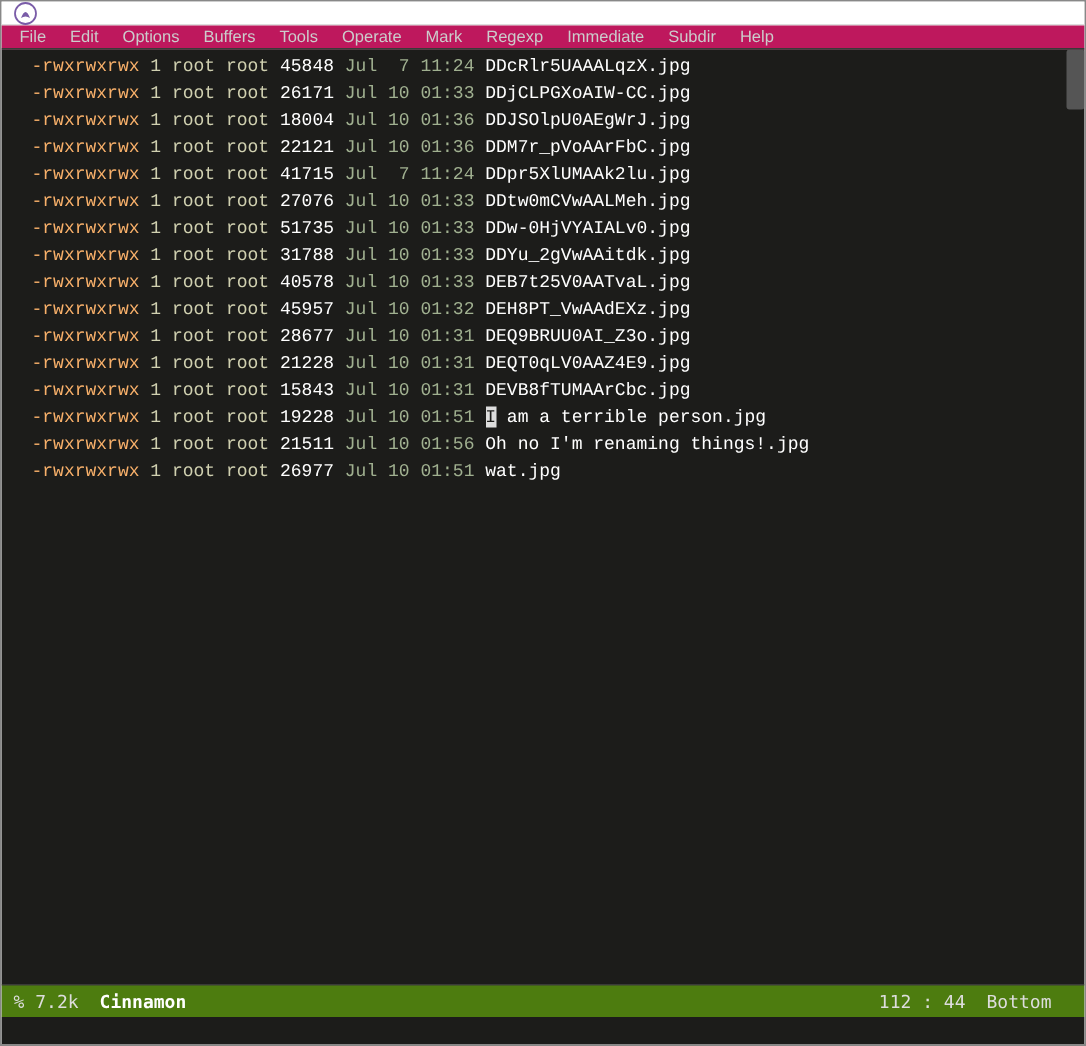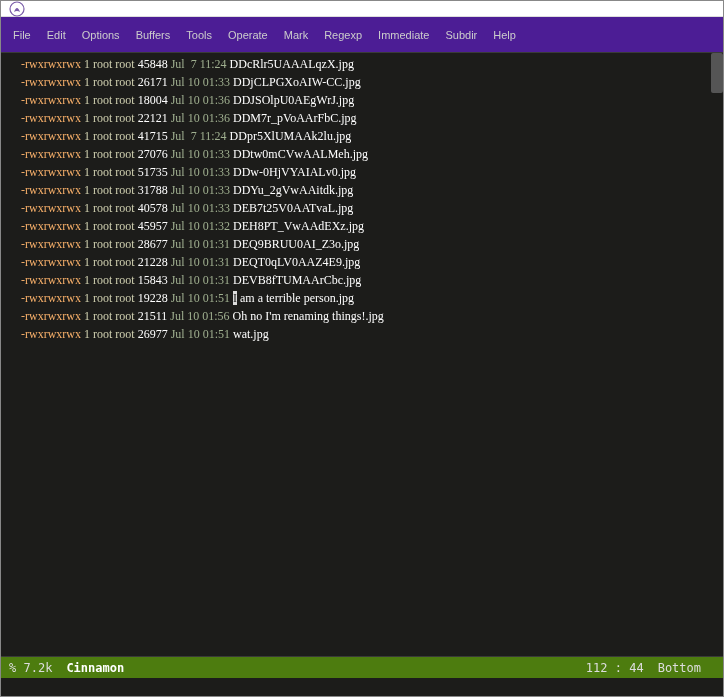--- a/index.html
+++ b/index.html
@@ -27,38 +27,38 @@
   margin-right: 6px;
 }
 .titlebar .title { font-size: 12px; color: #000; flex: 1; }
 .winbtns { display: flex; }
 .winbtn {
   width: 46px; height: 30px;
   display: flex; align-items: center; justify-content: center;
   font-size: 10px; color: #000;
 }
 .menubar {
-  height: 36px;
-  background: #4c1d95;
+  height: 16px;
+  background: #be185d;
   display: flex;
-  align-items: center;
+  align-items: flex-start;
   padding: 0 4px;
   border-bottom: 1px solid #3a3a38;
 }
 .menubar .menuitem {
   font-size: 11px;
   color: #ccc;
   padding: 2px 8px;
   cursor: default;
 }
 .editor {
   flex: 1;
   background: #1c1c1a;
   color: #ddd;
-  font-family: Liberation Serif, serif;
+  font-family: Liberation Mono, monospace;
   font-size: 12px;
   line-height: 18px;
   padding: 2px 0 2px 20px;
   overflow: hidden;
   position: relative;
 }
 .row { white-space: pre; }
 .row .perm { color: #f8b06a; }
 .row .num  { color: #d0d0b0; }
 .row .own  { color: #d0d0b0; }

